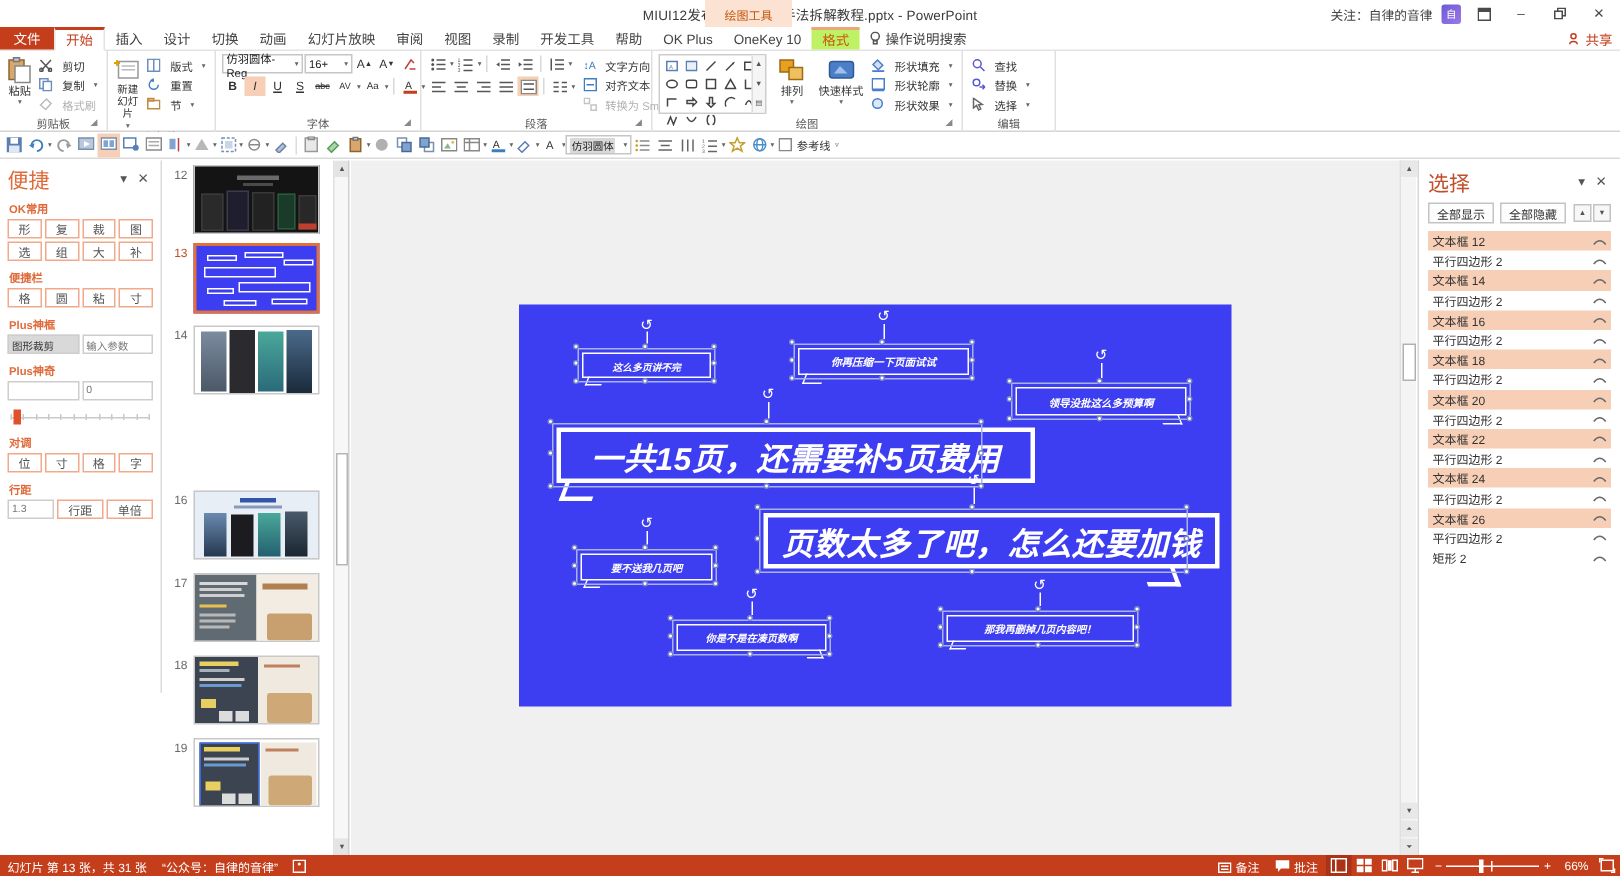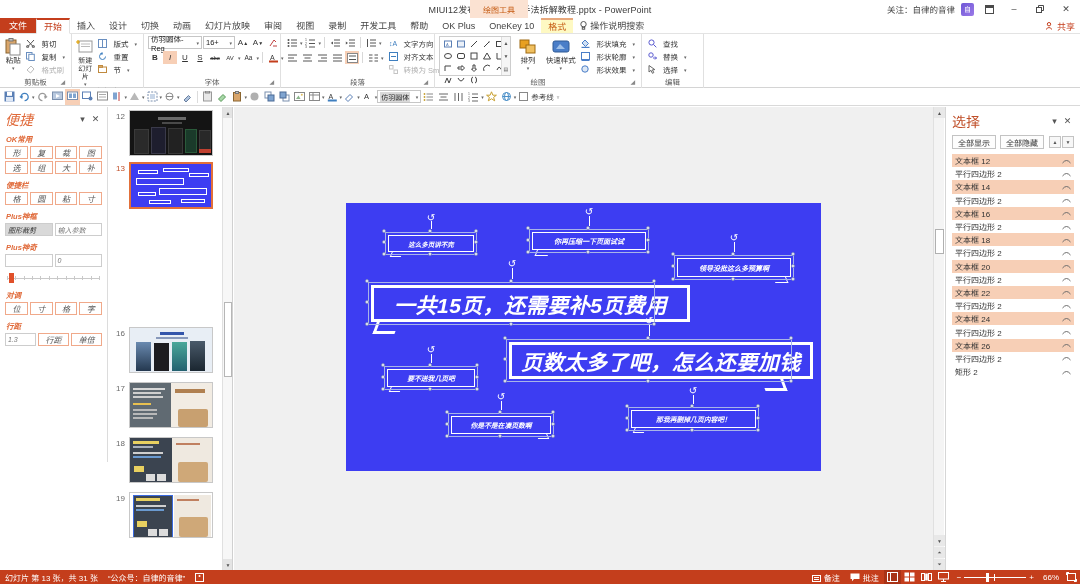--- a/index.html
+++ b/index.html
@@ -51,21 +51,21 @@
     border-bottom: 1px solid #e3e3e3;
   }
   .tab {
     padding: 0 7px; display: flex; align-items: center;
     font-size: 9px; color: #444; cursor: default; white-space: nowrap;
   }
   .tab.file { background: #c43e1c; color: #fff; padding: 0 9px; }
   .tab.active { background: #ffffff; color: #c43e1c; border-top: 2px solid #c43e1c;
                 border-left: 1px solid #e3e3e3; border-right: 1px solid #e3e3e3;
                 border-bottom: 1px solid #fff; margin-bottom: -1px; }
-  .tab.ctx-active { background: #fef9c3; color: #c55a11; border-top: 2px solid #e8a87c; }
+  .tab.ctx-active { background: #bef264; color: #c55a11; border-top: 2px solid #e8a87c; }
   .tab.tell-me { color: #444; display: flex; gap: 3px; align-items: center; }
   .tabs-right {
     position: absolute; right: 5px; top: 18px; height: 16px;
     display: flex; align-items: center; gap: 3px;
     font-size: 9px; color: #c43e1c;
   }
 
   
   .ribbon {
     position: absolute; top: 34px; left: 0; width: 1080px; height: 54px;
@@ -161,21 +161,20 @@
     height: 13px; width: 44px; border: 1px solid #c6c6c6; background:#fff;
     display: flex; align-items: center; justify-content: space-between;
     padding: 0 2px; font-size: 7px;
   }
 
   
   .lpanel {
     position: absolute; top: 107px; left: 0; width: 108px; height: 355px;
     background: #ffffff; border-right: 1px solid #dcdcdc;
     padding: 3px 5px;
-    font-style: italic;
   }
   .lp-head { display: flex; align-items: center; height: 18px; }
   .lp-title { font-size: 14px; color: #e06a3a; font-weight: 500; flex: 1; }
   .lp-icon { width: 13px; text-align: center; color: #555; font-size: 9px; cursor: default; }
   .lp-sect {
     font-size: 7.5px; color: #e06a3a; font-weight: bold;
     margin: 5px 0 2px 1px;
   }
   .lp-grid { display: grid; grid-template-columns: repeat(4, 1fr); gap: 2px; }
   .lp-btn {
@@ -1200,20 +1199,29 @@
         <div style="position:absolute;left:32px;top:4px;width:26px;height:4px;border:1px solid #fff"></div>
         <div style="position:absolute;left:58px;top:9px;width:20px;height:4px;border:1px solid #fff"></div>
         <div style="position:absolute;left:5px;top:14px;width:48px;height:7px;border:1px solid #fff"></div>
         <div style="position:absolute;left:28px;top:24px;width:48px;height:7px;border:1px solid #fff"></div>
         <div style="position:absolute;left:7px;top:28px;width:18px;height:4px;border:1px solid #fff"></div>
         <div style="position:absolute;left:18px;top:36px;width:22px;height:4px;border:1px solid #fff"></div>
         <div style="position:absolute;left:50px;top:35px;width:24px;height:4px;border:1px solid #fff"></div>
       </div>
     </div>
 
+    <div class="thumb-row" style="top:110px">
+      <div class="thumb-num">14</div>
+      <div class="thumb-box" style="height:46px;background:#fff">
+        <div style="position:absolute;left:4px;top:3px;width:17px;height:40px;background:linear-gradient(#7c8b9e,#4a5868)"></div>
+        <div style="position:absolute;left:23px;top:2px;width:17px;height:42px;background:#2b2b2f"></div>
+        <div style="position:absolute;left:42px;top:3px;width:17px;height:40px;background:linear-gradient(#4aa89a,#2a6a7a)"></div>
+        <div style="position:absolute;left:61px;top:2px;width:17px;height:42px;background:linear-gradient(#4a6a8a,#1a2a3a)"></div>
+      </div>
+    </div>
 
 
     <div class="thumb-row" style="top:220px">
       <div class="thumb-num">16</div>
       <div class="thumb-box" style="height:46px;background:#e8eef5">
         <div style="position:absolute;left:30px;top:4px;width:24px;height:3px;background:#3355aa"></div>
         <div style="position:absolute;left:26px;top:9px;width:32px;height:2px;background:#8899bb"></div>
         <div style="position:absolute;left:6px;top:14px;width:15px;height:29px;background:linear-gradient(#6a8ab0,#24384f)"></div>
         <div style="position:abs;"></div>
         <div style="position:absolute;left:24px;top:15px;width:15px;height:28px;background:#1c1c20"></div>

